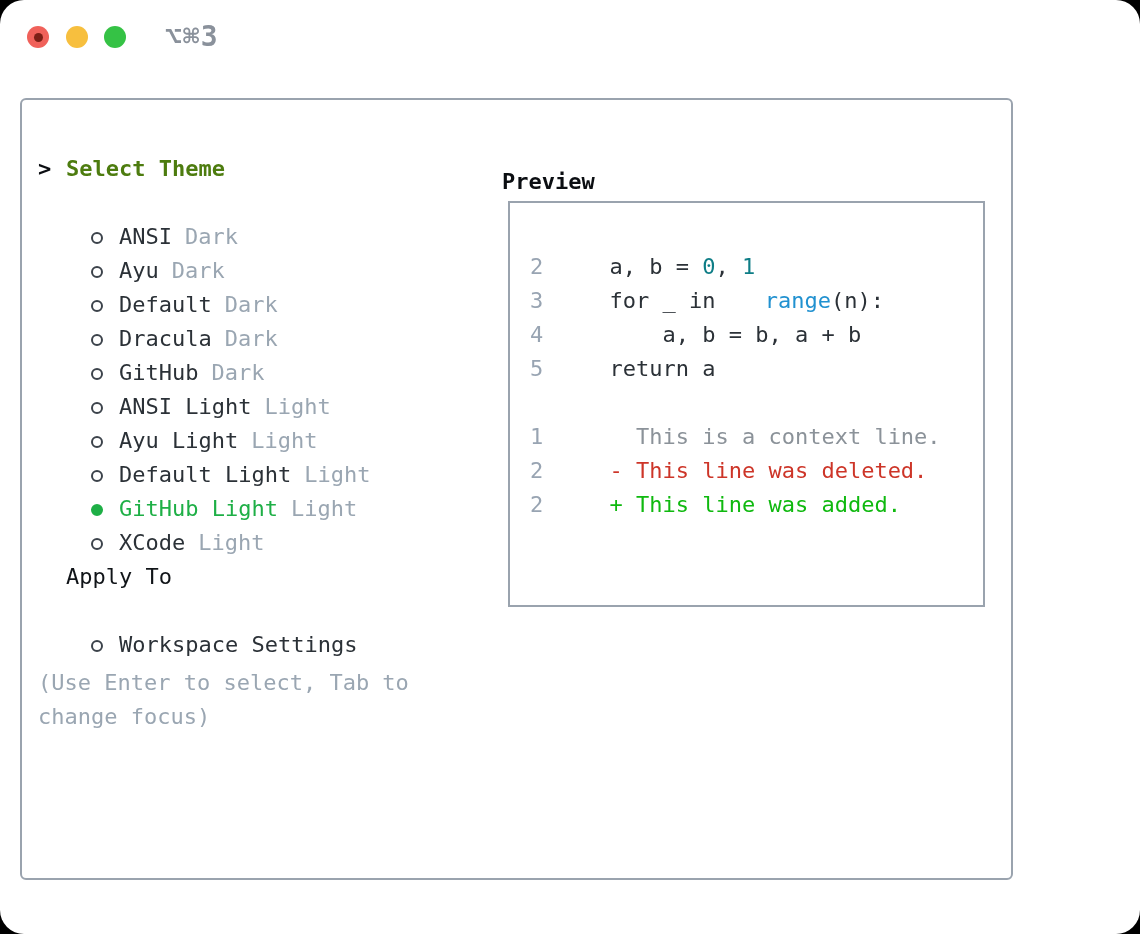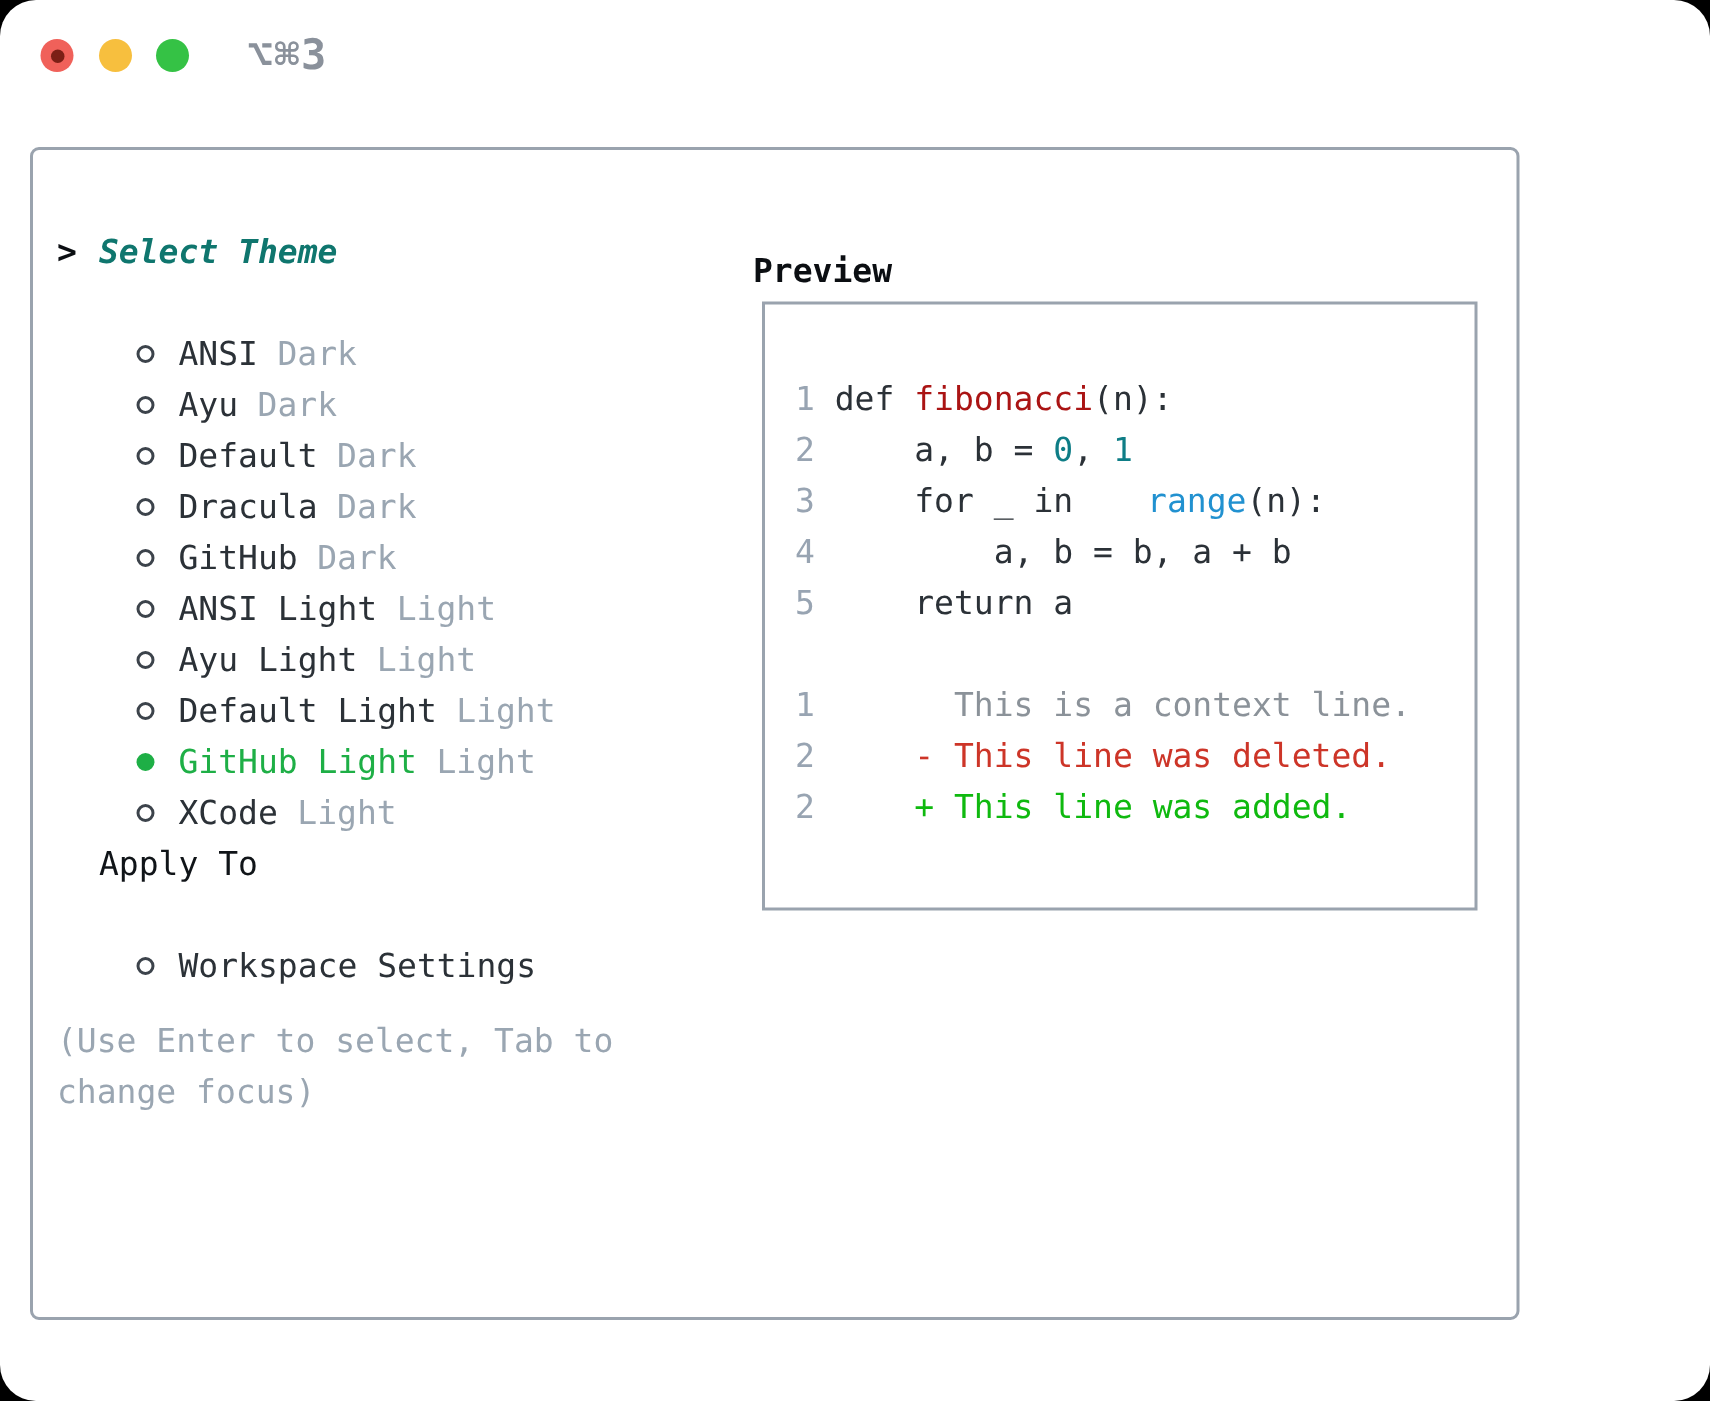--- a/index.html
+++ b/index.html
@@ -28,30 +28,30 @@
     border:2px solid var(--border-gray);border-radius:6px;background:#fff;
   }
   .row{height:34px;line-height:34px;font-size:22px;white-space:pre;}
   
   .leftcol{position:absolute;left:16px;top:52px;}
   .marker{display:inline-block;width:28px;vertical-align:top;}
   .circle{display:inline-block;width:12px;height:12px;border-radius:50%;
     border:2px solid #3c434b;box-sizing:border-box;margin-bottom:1px;vertical-align:middle;}
   .selected .circle{background:var(--selected-green);border-color:var(--selected-green);}
   .caret{display:inline-block;width:28px;font-weight:bold;color:#0b0e12;}
-  .hdr{font-weight:bold;color:#0f766e;font-style:italic;}
+  .hdr{font-weight:bold;color:#4d7c0f;}
   .item .name{color:var(--text-dark);}
   .item.selected .name{color:var(--selected-green);}
   .badge{color:var(--muted-gray);margin-left:13px;}
   .apply-hdr{color:#101418;padding-left:28px;}
   .option .name{color:var(--text-dark);}
   .option.selected .name{color:var(--selected-green);}
   .blank{height:34px;}
   .hint{
-    margin-top:50px;width:430px;font-size:22px;line-height:34px;
+    margin-top:38px;width:430px;font-size:22px;line-height:34px;
     color:var(--muted-gray);white-space:normal;
   }
   
   .preview-title{position:absolute;left:480px;top:65px;height:34px;line-height:34px;
     font-size:22px;font-weight:bold;color:#0b0e12;}
   .preview-box{
     position:absolute;left:486px;top:101px;width:477px;height:406px;
     border:2px solid var(--border-gray);background:#fff;box-sizing:border-box;
     padding:47px 0 0 20px;overflow:hidden;
   }
@@ -120,21 +120,20 @@
       <div id="apply-items">
           <div class="row option">
     <span class="marker"><span class="circle"></span></span><span class="name">Workspace Settings</span>
   </div>
         </div>
       <div class="hint">(Use Enter to select, Tab to change focus)</div>
     </div>
 
     <div class="preview-title">Preview</div>
     <div class="preview-box" id="preview-box">
-        <div class="row pre"><span class="ln">1 </span><span class="plain">def </span><span class="func">fibonacci</span><span class="plain">(n):</span></div>
         <div class="row pre"><span class="ln">2 </span><span class="plain">    a, b = </span><span class="num">0</span><span class="plain">, </span><span class="num">1</span></div>
         <div class="row pre"><span class="ln">3 </span><span class="plain">    for _ in </span><span class="blt">range</span><span class="plain">(n):</span></div>
         <div class="row pre"><span class="ln">4 </span><span class="plain">        a, b = b, a + b</span></div>
         <div class="row pre"><span class="ln">5 </span><span class="plain">    return a</span></div>
         <div class="row pre"></div>
         <div class="row pre"><span class="ln">1 </span><span class="ctx">      This is a context line.</span></div>
         <div class="row pre"><span class="ln">2 </span><span class="del">    - This line was deleted.</span></div>
         <div class="row pre"><span class="ln">2 </span><span class="add">    + This line was added.</span></div>
       </div>
 

